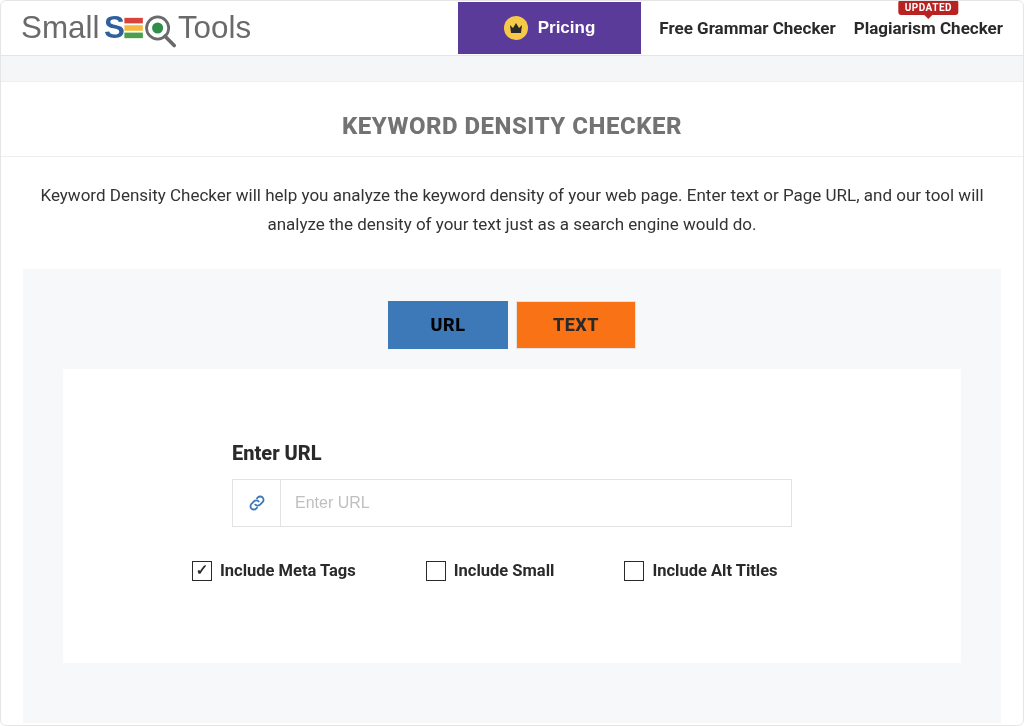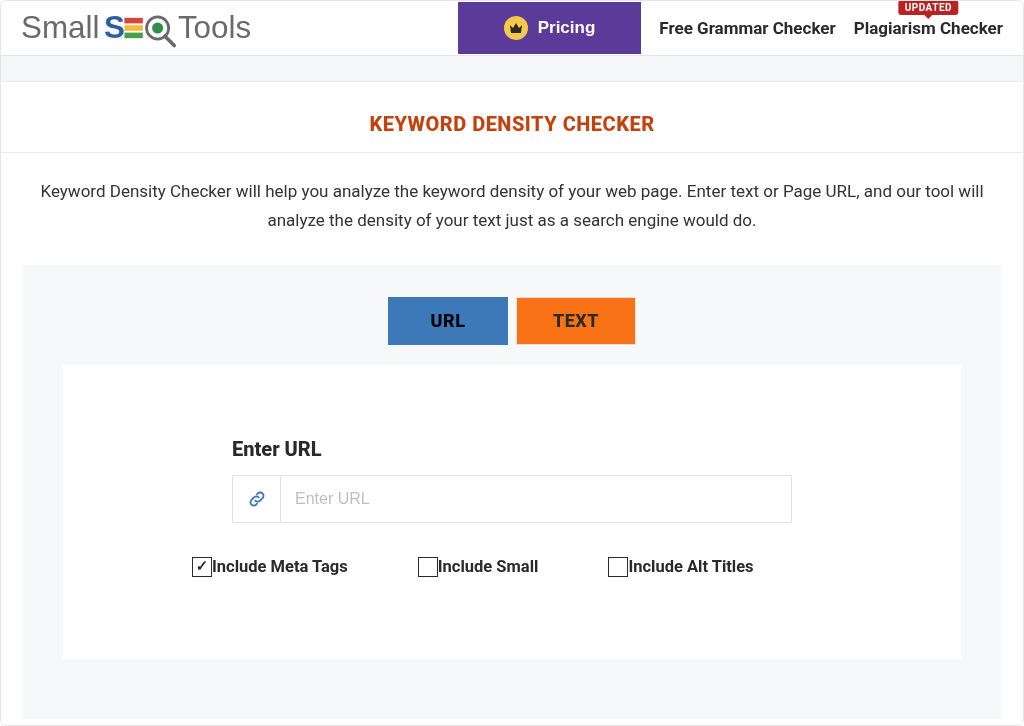--- a/index.html
+++ b/index.html
@@ -12,40 +12,40 @@
 .nav { display: flex; align-items: center; gap: 18px; }
 .pricing-btn { background: #5b3b99; color: #fff; font-weight: 700; font-size: 17px; padding: 14px 46px; display: flex; align-items: center; gap: 10px; cursor: pointer; border: none; }
 .pricing-btn .crown { width: 24px; height: 24px; background: #f7c948; border-radius: 50%; display: flex; align-items: center; justify-content: center; }
 .nav-link { color: #2a2a2a; font-weight: 700; font-size: 17px; text-decoration: none; cursor: pointer; position: relative; }
 .badge { position: absolute; top: -18px; left: 50%; transform: translateX(-50%); background: #b82222; color: #fff; font-size: 10px; font-weight: 700; padding: 2px 6px; border-radius: 3px; letter-spacing: 0.5px; }
 .badge::after { content: ""; position: absolute; bottom: -4px; left: 50%; transform: translateX(-50%); border-left: 4px solid transparent; border-right: 4px solid transparent; border-top: 4px solid #b82222; }
 
 .spacer { height: 26px; background: #f5f6f7; border-bottom: 1px solid #eee; }
 
 .title-section { padding: 30px 20px 16px; text-align: center; border-bottom: 1px solid #eee; }
-.page-title { font-size: 20px; font-weight: 800; letter-spacing: 0.5px; color: #c2410c; }
+.page-title { font-size: 24px; font-weight: 800; letter-spacing: 0.5px; color: #737373; }
 
 .description { padding: 24px 20px 30px; text-align: center; color: #333; font-size: 17px; line-height: 1.7; }
 
 .tool-area { background: #f7f8f9; margin: 0 22px 22px; padding: 32px 40px 60px; }
 
 .tabs { display: flex; justify-content: center; gap: 8px; margin-bottom: 20px; }
 .tab { width: 120px; height: 48px; display: flex; align-items: center; justify-content: center; font-weight: 800; font-size: 18px; cursor: pointer; border: 1px solid #e3e3e3; background: #f97316; color: #2a2a2a; letter-spacing: 0.5px; }
 .tab.active { background: #3d78b8; color: #000000; border-color: #3d78b8; }
 
 .form-card { background: #fff; padding: 60px 90px 70px; }
 .form-inner { max-width: 560px; margin: 12px auto; }
 .field-label { font-size: 20px; font-weight: 800; color: #2a2a2a; margin-bottom: 14px; }
 .input-wrap { display: flex; border: 1px solid #e3e3e3; height: 48px; align-items: stretch; margin-bottom: 34px; }
 .input-icon { width: 48px; display: flex; align-items: center; justify-content: center; border-right: 1px solid #e3e3e3; }
 .url-input { flex: 1; border: none; padding: 0 14px; font-size: 16px; color: #333; outline: none; }
 .url-input::placeholder { color: #bfbfbf; }
 
 .options { display: flex; gap: 70px; align-items: center; margin-left: -40px; }
-.checkbox-item { display: flex; align-items: center; cursor: pointer; }
+.checkbox-item { display: flex; align-items: center; gap: 8px; cursor: pointer; }
 .cb { width: 20px; height: 20px; border: 1.5px solid #2a2a2a; display: flex; align-items: center; justify-content: center; background: #fff; }
 .cb.checked::after { content: "✓"; font-size: 15px; font-weight: 900; color: #2a2a2a; line-height: 1; }
 .cb-label { font-size: 16.5px; font-weight: 700; color: #2a2a2a; }
 </style>
 </head>
 <body>
 
 <div class="header">
   <div class="logo">
     <svg viewBox="0 0 260 42" width="240">

